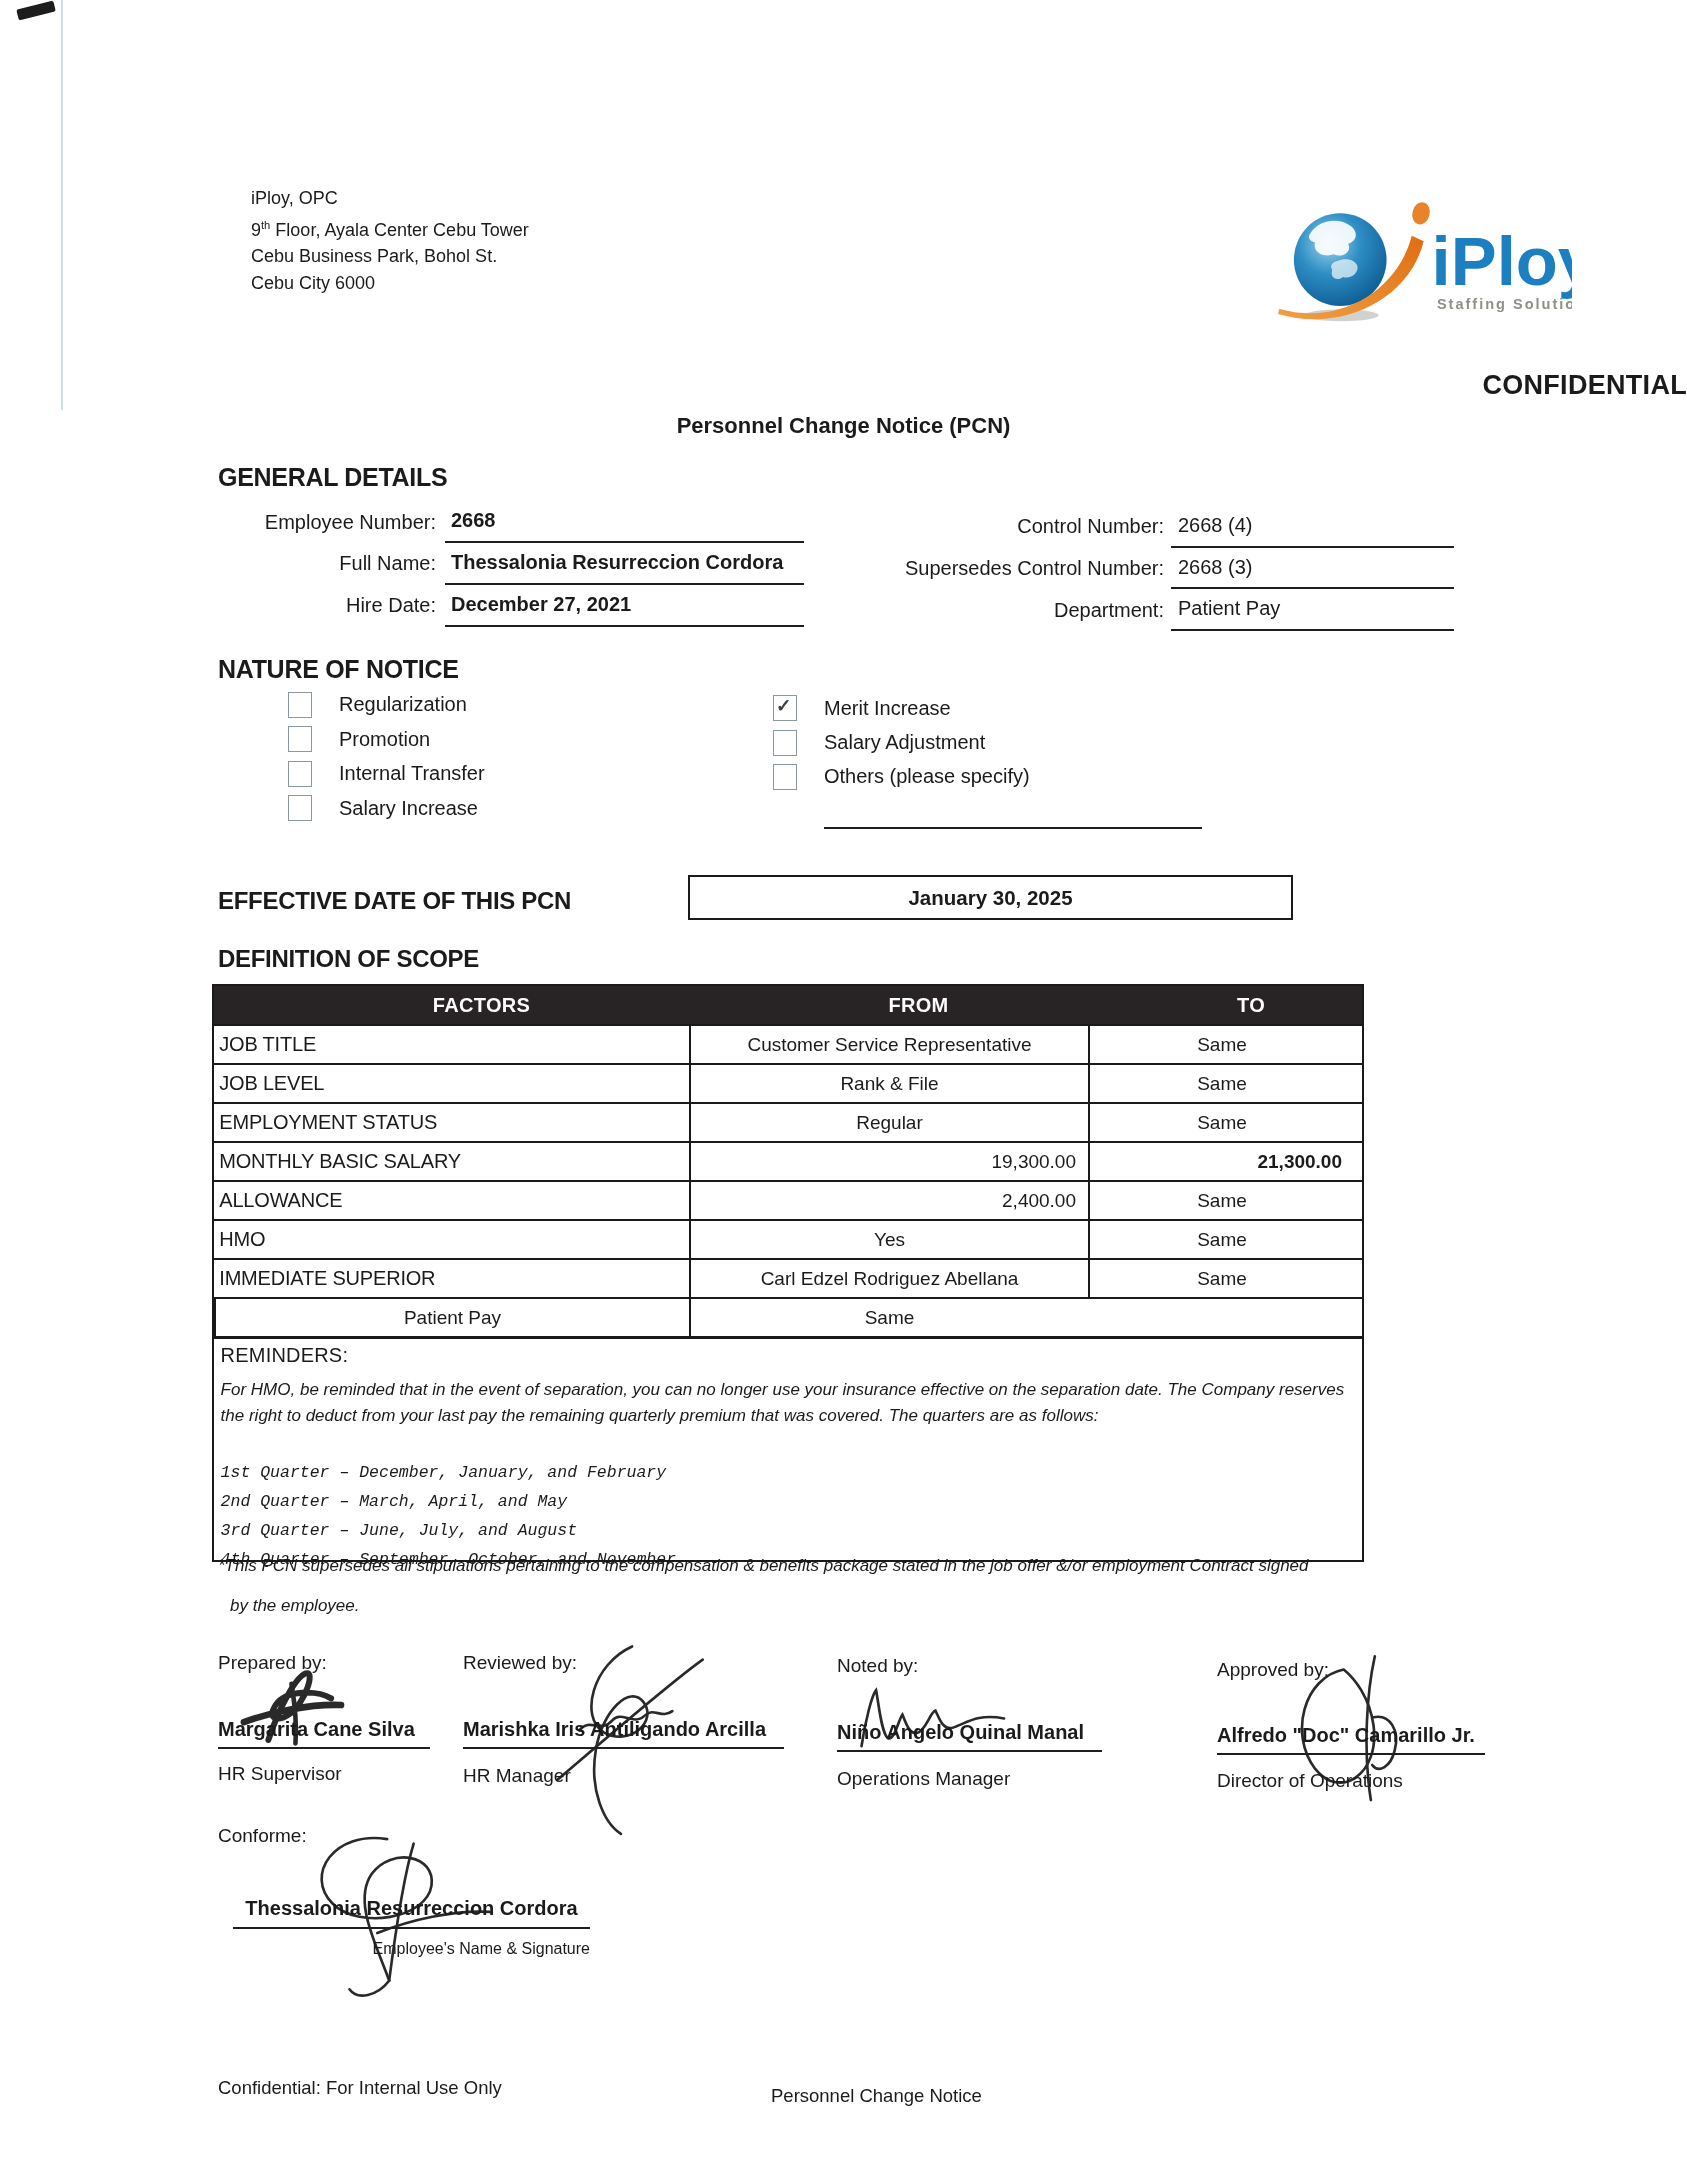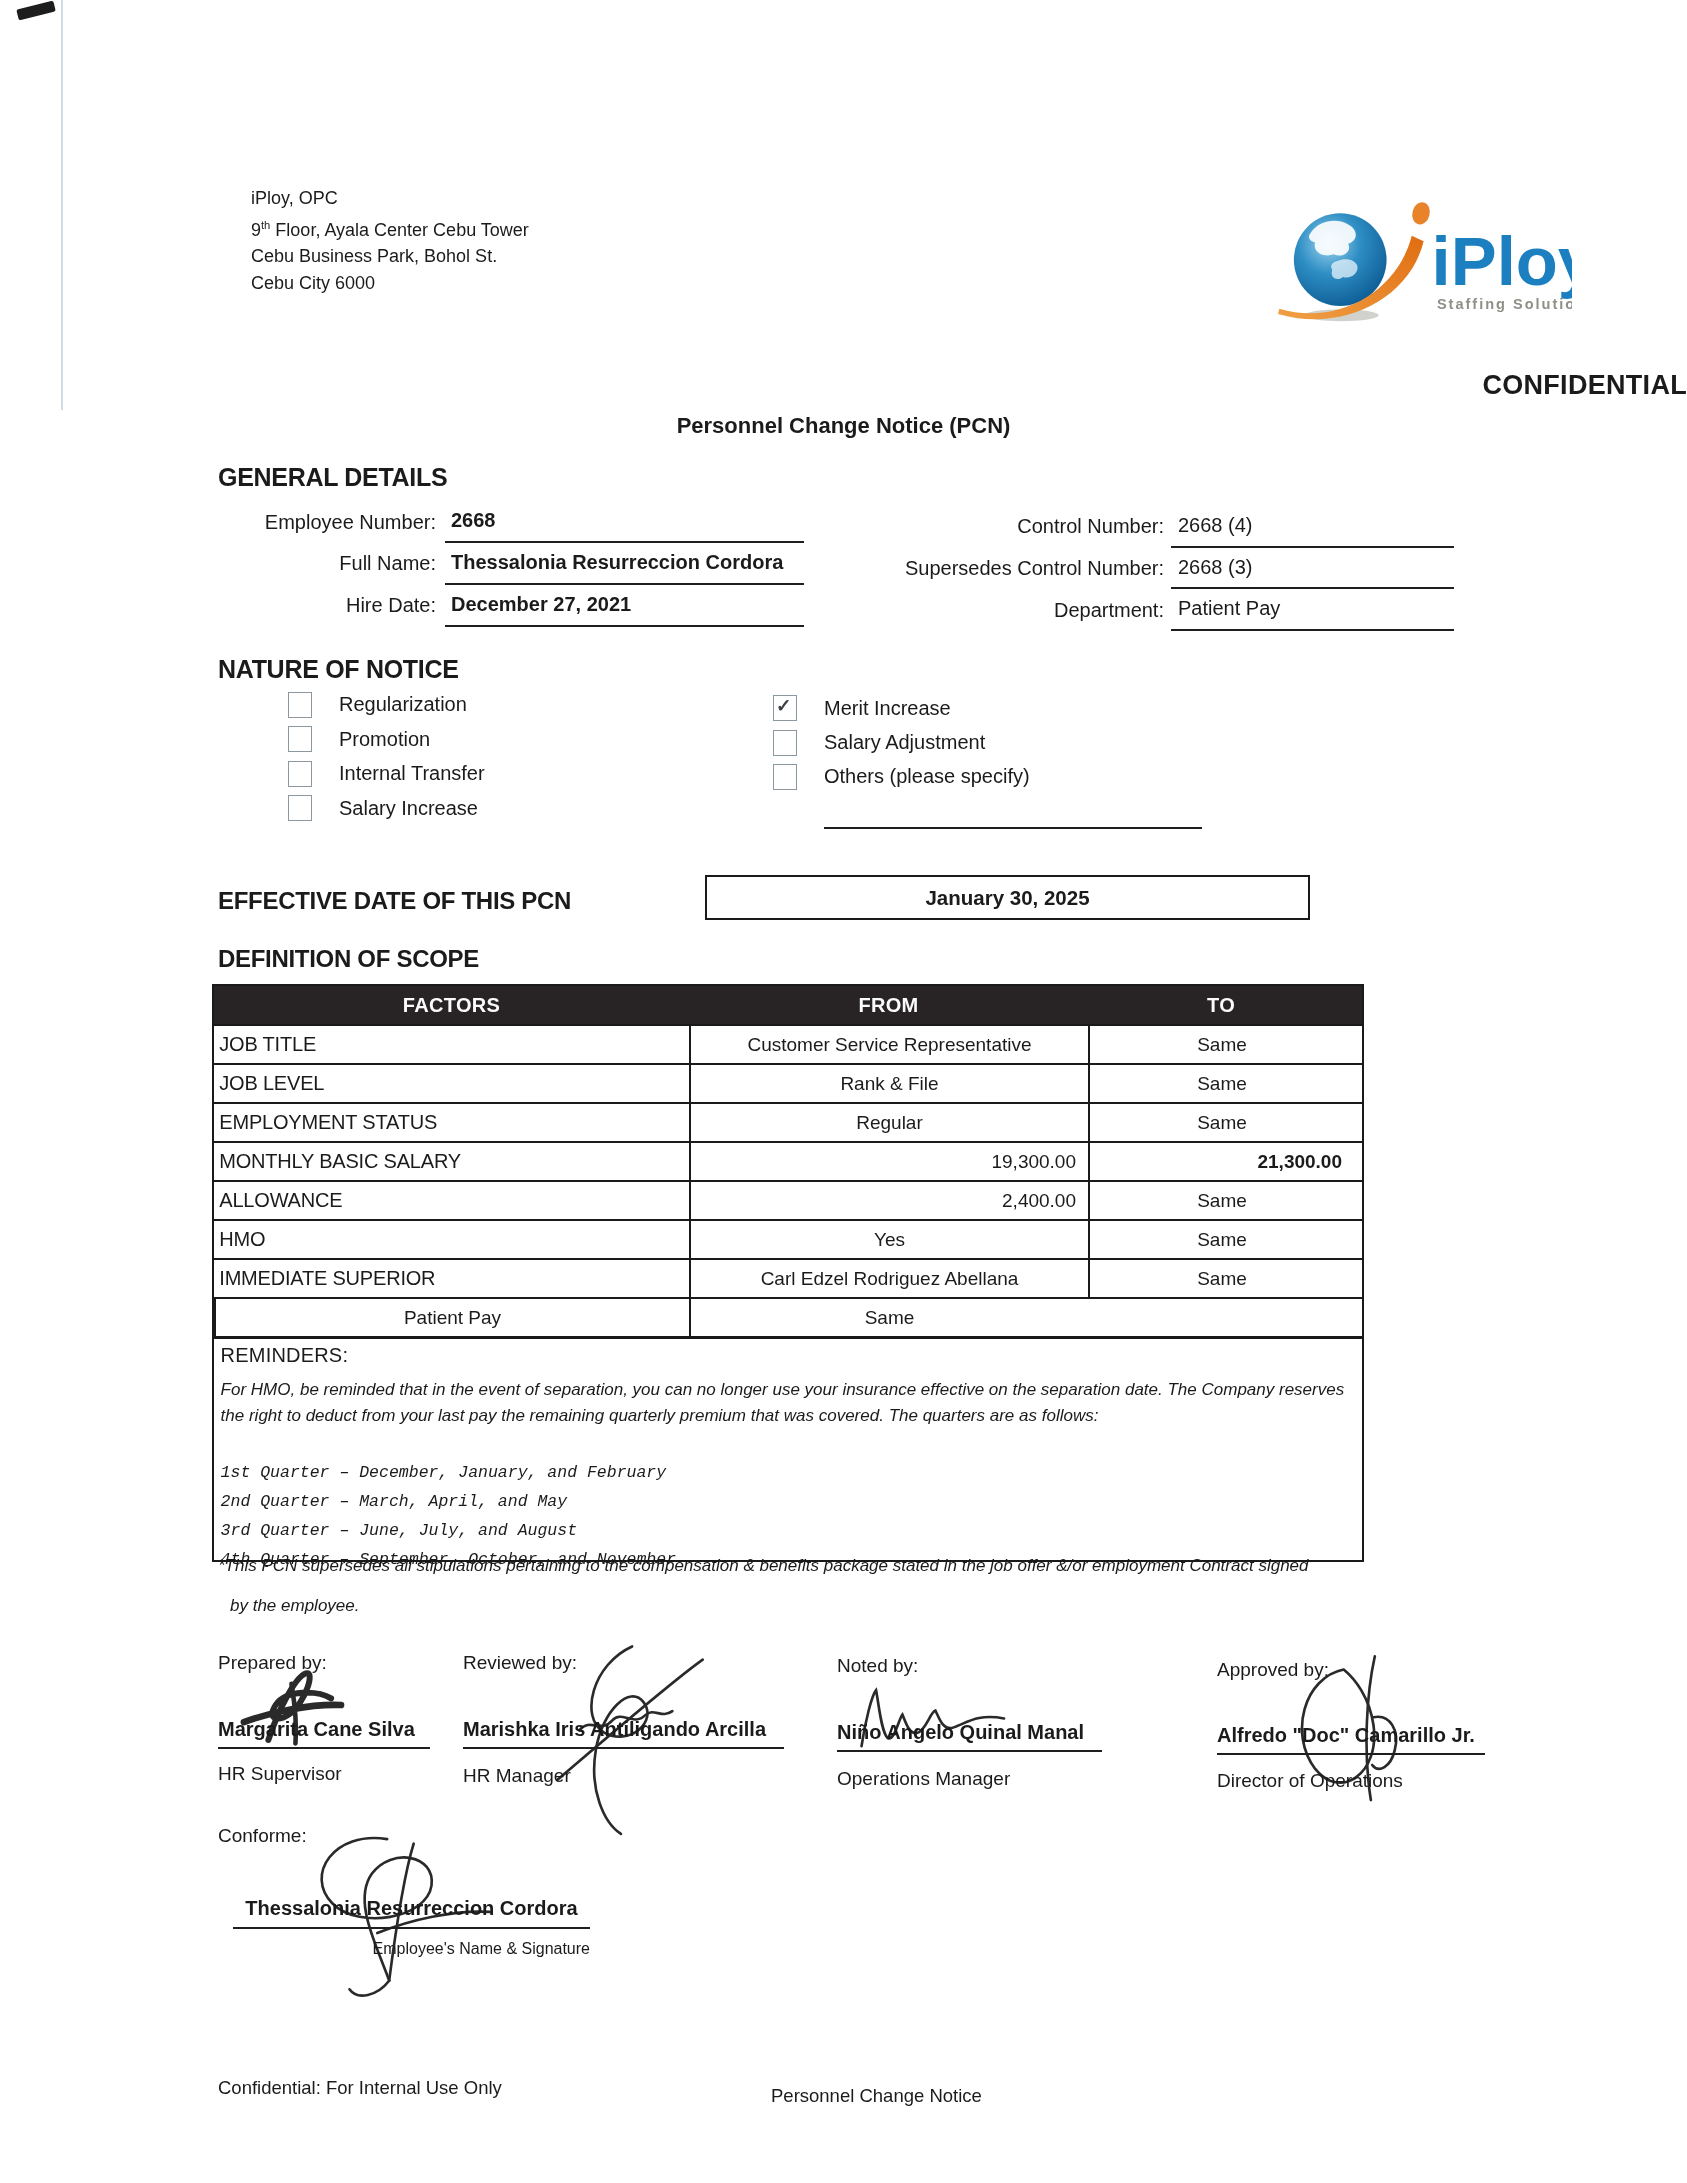--- a/index.html
+++ b/index.html
@@ -25,21 +25,21 @@
   .field-line{border-bottom:2.6px solid #1f1f1f;height:0;}
   
   .checkbox{width:22px;height:24px;border:1.3px solid #8b98a0;background:#fff;position:absolute;}
   .checkbox .tick{position:absolute;left:2px;top:-1.3px;font-size:18.5px;color:#3a3f44;font-weight:bold;}
   .option-label{font-size:20px;position:absolute;white-space:nowrap;}
   
   .eff-box{border:2.6px solid #1a1a1a;}
   .eff-value{width:100%;text-align:center;font-size:20.5px;font-weight:bold;line-height:41px;}
   
   .scope-table{left:212px;top:984px;width:1148px;border:2.6px solid #1a1a1a;background:#fff;}
-  .t-header{display:grid;grid-template-columns:475px 399px 266px;background:#282324;height:38px;}
+  .t-header{display:grid;grid-template-columns:475px 399px 266px;background:#282324;height:38px;padding-left:30px;}
   .t-header div{color:#fbfbfb;font-weight:bold;font-size:20px;display:flex;align-items:center;justify-content:center;letter-spacing:0.3px;}
   .t-row{display:grid;grid-template-columns:475px 399px 266px;height:37px;border-top:2px solid #1a1a1a;}
   .t-row:first-of-type{border-top:none;}
   .t-cell{font-size:19px;display:flex;align-items:center;overflow:hidden;white-space:nowrap;}
   .t-cell.factor{padding-left:5.3px;justify-content:flex-start;font-size:20px;letter-spacing:-0.2px;}
   .t-cell.mid{border-left:2px solid #1a1a1a;justify-content:center;}
   .t-cell.last{border-left:2px solid #1a1a1a;justify-content:center;}
   .t-cell.num{justify-content:flex-end;padding-right:12px;}
   .t-cell.boldv{font-weight:bold;}
   .reminders{border-top:3.3px solid #1a1a1a;padding:5.3px 17px 0 6.6px;height:216px;}
@@ -142,21 +142,21 @@
       <span class="tick">✓</span>
     </div>
   <div class="option-label" style="left:824px;top:697px;">Merit Increase</div>
   <div class="checkbox" style="left:773px;top:730px;"></div>
   <div class="option-label" style="left:824px;top:731px;">Salary Adjustment</div>
   <div class="checkbox" style="left:773px;top:764px;"></div>
   <div class="option-label" style="left:824px;top:765px;">Others (please specify)</div>
   <div class="abs field-line" style="left:824px;top:827px;width:378px;"></div>
 
   <div class="abs section-heading" style="left:218px;top:887px;font-size:24px;">EFFECTIVE DATE OF THIS PCN</div>
-  <div class="abs eff-box" style="left:688px;top:875px;width:601px;height:41px;margin-left:17px;">
+  <div class="abs eff-box" style="left:688px;top:875px;width:601px;height:41px;">
     <div class="eff-value">January 30, 2025</div>
   </div>
 
   <div class="abs section-heading" style="left:218px;top:945px;font-size:24px;">DEFINITION OF SCOPE</div>
 
   <div class="abs scope-table">
     <div class="t-header">
       <div>FACTORS</div>
       <div>FROM</div>
       <div>TO</div>

